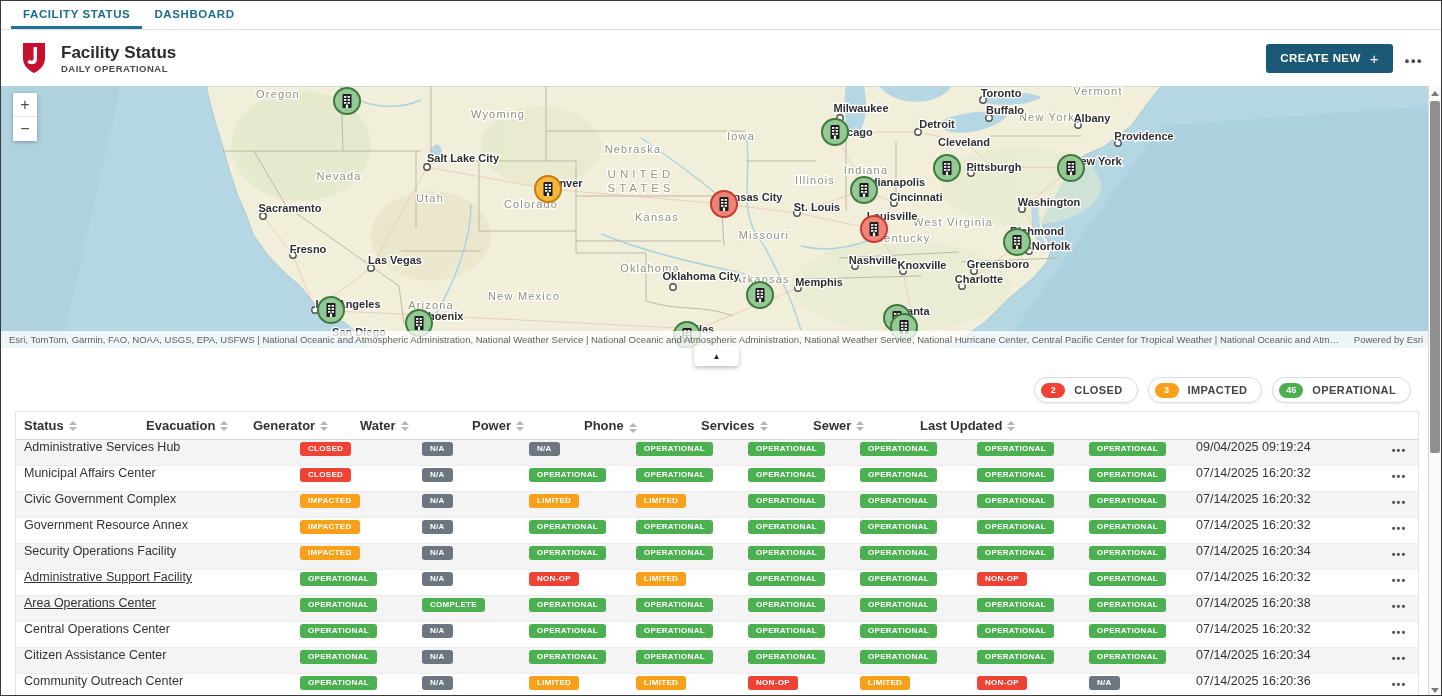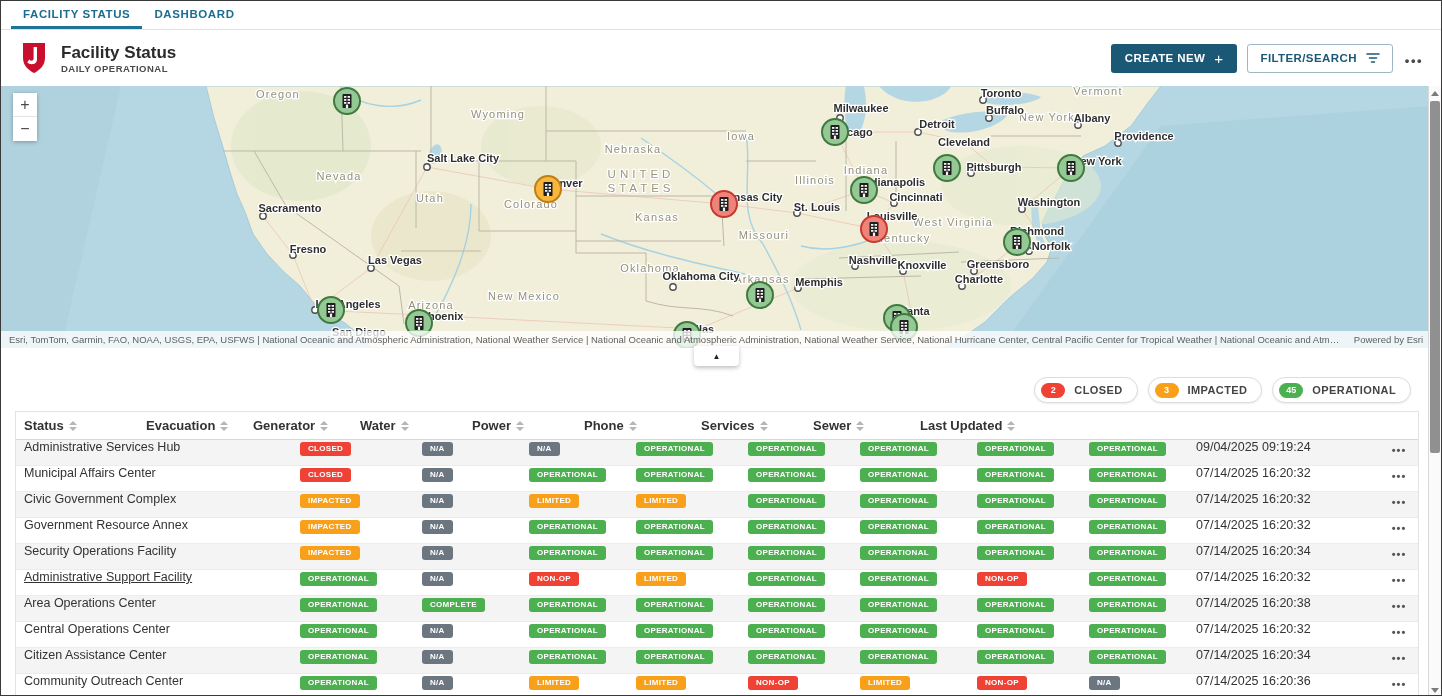--- a/index.html
+++ b/index.html
@@ -107,26 +107,20 @@
       <path d="M16 5 v12 c0 3.5 -2.2 5.2 -5.2 5.2 c-2 0 -3.6 -0.8 -4.6 -2 l2.2 -2.6 c0.6 0.8 1.3 1.2 2.2 1.2 c1.3 0 2 -0.9 2 -2.2 V5 Z" fill="#ffffff"></path>
     </svg>
     <div class="titlebox">
       <div class="title">Facility Status</div>
       <div class="subtitle">DAILY OPERATIONAL</div>
     </div>
     <div class="header-actions">
       <button class="btn-primary">
         <span>CREATE NEW</span>
         <span class="plus">+</span>
-      </button>
-      <button class="btn-outline">
-        <span>FILTER/SEARCH</span>
-        <svg width="14" height="12" viewBox="0 0 14 12">
-          <path d="M1 2 h12 M3.5 6 h7 M5.5 10 h3" stroke="#1a5876" stroke-width="1.6" stroke-linecap="round" fill="none"></path>
-        </svg>
       </button>
       <button class="dots-btn">•••</button>
     </div>
   </div>
 
   <div class="map">
     <svg id="mapsvg" width="1430" height="262" viewBox="0 0 1430 262">
 
       <rect x="0" y="0" width="1430" height="262" fill="#b5d6e3"></rect>
       <path d="M1160,40 L1430,20 L1430,262 L1000,262 Z" fill="#a8cedd" opacity="0.7"></path>
@@ -506,21 +500,21 @@
             <i class="dn"></i>
           </span>
         </div>
         <div class="th" style="width: 112px; flex: 0 0 auto;">
           <span>Power</span>
           <span class="sort">
             <i class="up"></i>
             <i class="dn"></i>
           </span>
         </div>
-        <div class="th" style="width: 117px; flex: 0 0 auto;">
+        <div class="th" style="width: 117px; flex: 0 0 auto; align-items: flex-end;">
           <span>Phone</span>
           <span class="sort">
             <i class="up"></i>
             <i class="dn"></i>
           </span>
         </div>
         <div class="th" style="width: 112px; flex: 0 0 auto;">
           <span>Services</span>
           <span class="sort">
             <i class="up"></i>
@@ -616,21 +610,21 @@
           <div class="td" style="width: 107px; flex: 0 0 auto;"><span class="badge" style="background: rgb(239, 66, 52);">NON-OP</span></div>
           <div class="td" style="width: 112px; flex: 0 0 auto;"><span class="badge" style="background: rgb(249, 160, 27);">LIMITED</span></div>
           <div class="td" style="width: 112px; flex: 0 0 auto;"><span class="badge" style="background: rgb(76, 175, 80);">OPERATIONAL</span></div>
           <div class="td" style="width: 117px; flex: 0 0 auto;"><span class="badge" style="background: rgb(76, 175, 80);">OPERATIONAL</span></div>
           <div class="td" style="width: 112px; flex: 0 0 auto;"><span class="badge" style="background: rgb(239, 66, 52);">NON-OP</span></div>
           <div class="td" style="width: 107px; flex: 0 0 auto;"><span class="badge" style="background: rgb(76, 175, 80);">OPERATIONAL</span></div>
           <div class="td" style="width: 190px; flex: 0 0 auto;">07/14/2025 16:20:32</div>
           <div style="width: 42px; flex: 0 0 auto; text-align: center;"><button class="rowmenu">•••</button></div>
         </div>
         <div class="tr">
-          <div class="td" style="width: 276px; flex: 0 0 auto;">Area Operations Center</div>
+          <div class="td" style="width: 276px; flex: 0 0 auto; text-decoration: underline;">Area Operations Center</div>
           <div class="td" style="width: 122px; flex: 0 0 auto;"><span class="badge" style="background: rgb(76, 175, 80);">OPERATIONAL</span></div>
           <div class="td" style="width: 107px; flex: 0 0 auto;"><span class="badge" style="background: rgb(76, 175, 80);">COMPLETE</span></div>
           <div class="td" style="width: 107px; flex: 0 0 auto;"><span class="badge" style="background: rgb(76, 175, 80);">OPERATIONAL</span></div>
           <div class="td" style="width: 112px; flex: 0 0 auto;"><span class="badge" style="background: rgb(76, 175, 80);">OPERATIONAL</span></div>
           <div class="td" style="width: 112px; flex: 0 0 auto;"><span class="badge" style="background: rgb(76, 175, 80);">OPERATIONAL</span></div>
           <div class="td" style="width: 117px; flex: 0 0 auto;"><span class="badge" style="background: rgb(76, 175, 80);">OPERATIONAL</span></div>
           <div class="td" style="width: 112px; flex: 0 0 auto;"><span class="badge" style="background: rgb(76, 175, 80);">OPERATIONAL</span></div>
           <div class="td" style="width: 107px; flex: 0 0 auto;"><span class="badge" style="background: rgb(76, 175, 80);">OPERATIONAL</span></div>
           <div class="td" style="width: 190px; flex: 0 0 auto;">07/14/2025 16:20:38</div>
           <div style="width: 42px; flex: 0 0 auto; text-align: center;"><button class="rowmenu">•••</button></div>

